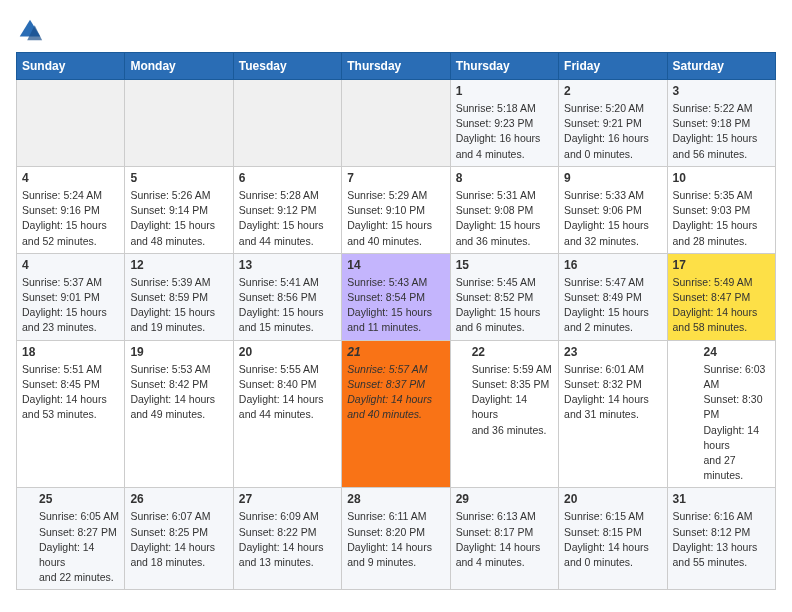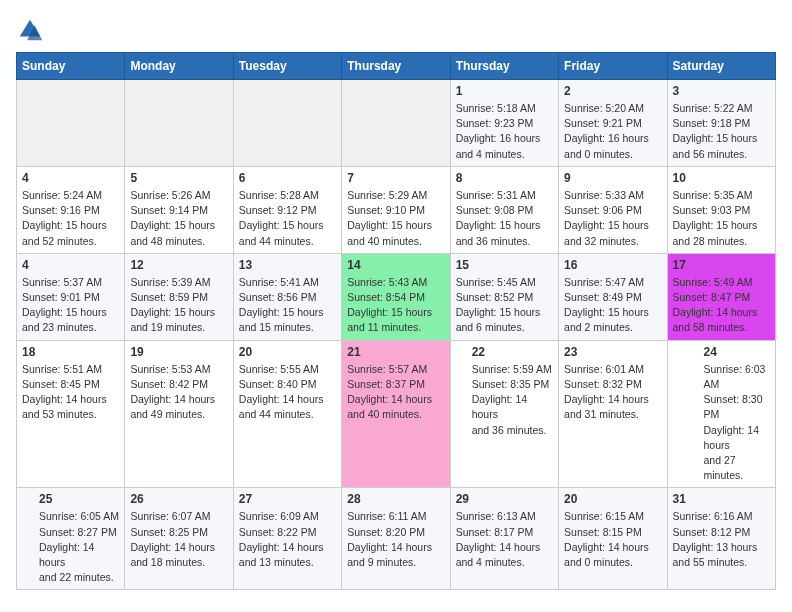--- a/index.html
+++ b/index.html
@@ -178,51 +178,51 @@
           <div class="day-info">Sunrise: 5:37 AM<br>Sunset: 9:01 PM<br>Daylight: 15 hours<br>and 23 minutes.</div>
         </td>
         <td style="background: rgb(245, 247, 250); margin-top: 33px;">
           <span class="day-num">12</span>
           <div class="day-info">Sunrise: 5:39 AM<br>Sunset: 8:59 PM<br>Daylight: 15 hours<br>and 19 minutes.</div>
         </td>
         <td style="background: rgb(245, 247, 250); margin-left: 40px;">
           <span class="day-num">13</span>
           <div class="day-info">Sunrise: 5:41 AM<br>Sunset: 8:56 PM<br>Daylight: 15 hours<br>and 15 minutes.</div>
         </td>
-        <td style="background: #86efac;">
+        <td style="background: #c4b5fd;">
           <span class="day-num">14</span>
           <div class="day-info">Sunrise: 5:43 AM<br>Sunset: 8:54 PM<br>Daylight: 15 hours<br>and 11 minutes.</div>
         </td>
         <td style="background: rgb(245, 247, 250);">
           <span class="day-num">15</span>
           <div class="day-info">Sunrise: 5:45 AM<br>Sunset: 8:52 PM<br>Daylight: 15 hours<br>and 6 minutes.</div>
         </td>
         <td style="background: rgb(245, 247, 250);">
           <span class="day-num">16</span>
           <div class="day-info">Sunrise: 5:47 AM<br>Sunset: 8:49 PM<br>Daylight: 15 hours<br>and 2 minutes.</div>
         </td>
-        <td style="background: #d946ef; margin-top: 20px;">
+        <td style="background: #fde047; margin-top: 20px;">
           <span class="day-num">17</span>
           <div class="day-info">Sunrise: 5:49 AM<br>Sunset: 8:47 PM<br>Daylight: 14 hours<br>and 58 minutes.</div>
         </td>
       </tr>
       <tr>
         <td style="background: rgb(255, 255, 255);">
           <span class="day-num">18</span>
           <div class="day-info">Sunrise: 5:51 AM<br>Sunset: 8:45 PM<br>Daylight: 14 hours<br>and 53 minutes.</div>
         </td>
         <td style="background: rgb(255, 255, 255); margin-left: 33px;">
           <span class="day-num">19</span>
           <div class="day-info">Sunrise: 5:53 AM<br>Sunset: 8:42 PM<br>Daylight: 14 hours<br>and 49 minutes.</div>
         </td>
         <td style="background: rgb(255, 255, 255);">
           <span class="day-num">20</span>
           <div class="day-info">Sunrise: 5:55 AM<br>Sunset: 8:40 PM<br>Daylight: 14 hours<br>and 44 minutes.</div>
         </td>
-        <td style="background: #f9a8d4;">
+        <td style="background: #f97316; font-style: italic;">
           <span class="day-num">21</span>
           <div class="day-info">Sunrise: 5:57 AM<br>Sunset: 8:37 PM<br>Daylight: 14 hours<br>and 40 minutes.</div>
         </td>
         <td style="background: rgb(255, 255, 255); padding-left: 21px;">
           <span class="day-num">22</span>
           <div class="day-info">Sunrise: 5:59 AM<br>Sunset: 8:35 PM<br>Daylight: 14 hours<br>and 36 minutes.</div>
         </td>
         <td style="background: rgb(255, 255, 255);">
           <span class="day-num">23</span>
           <div class="day-info">Sunrise: 6:01 AM<br>Sunset: 8:32 PM<br>Daylight: 14 hours<br>and 31 minutes.</div>

